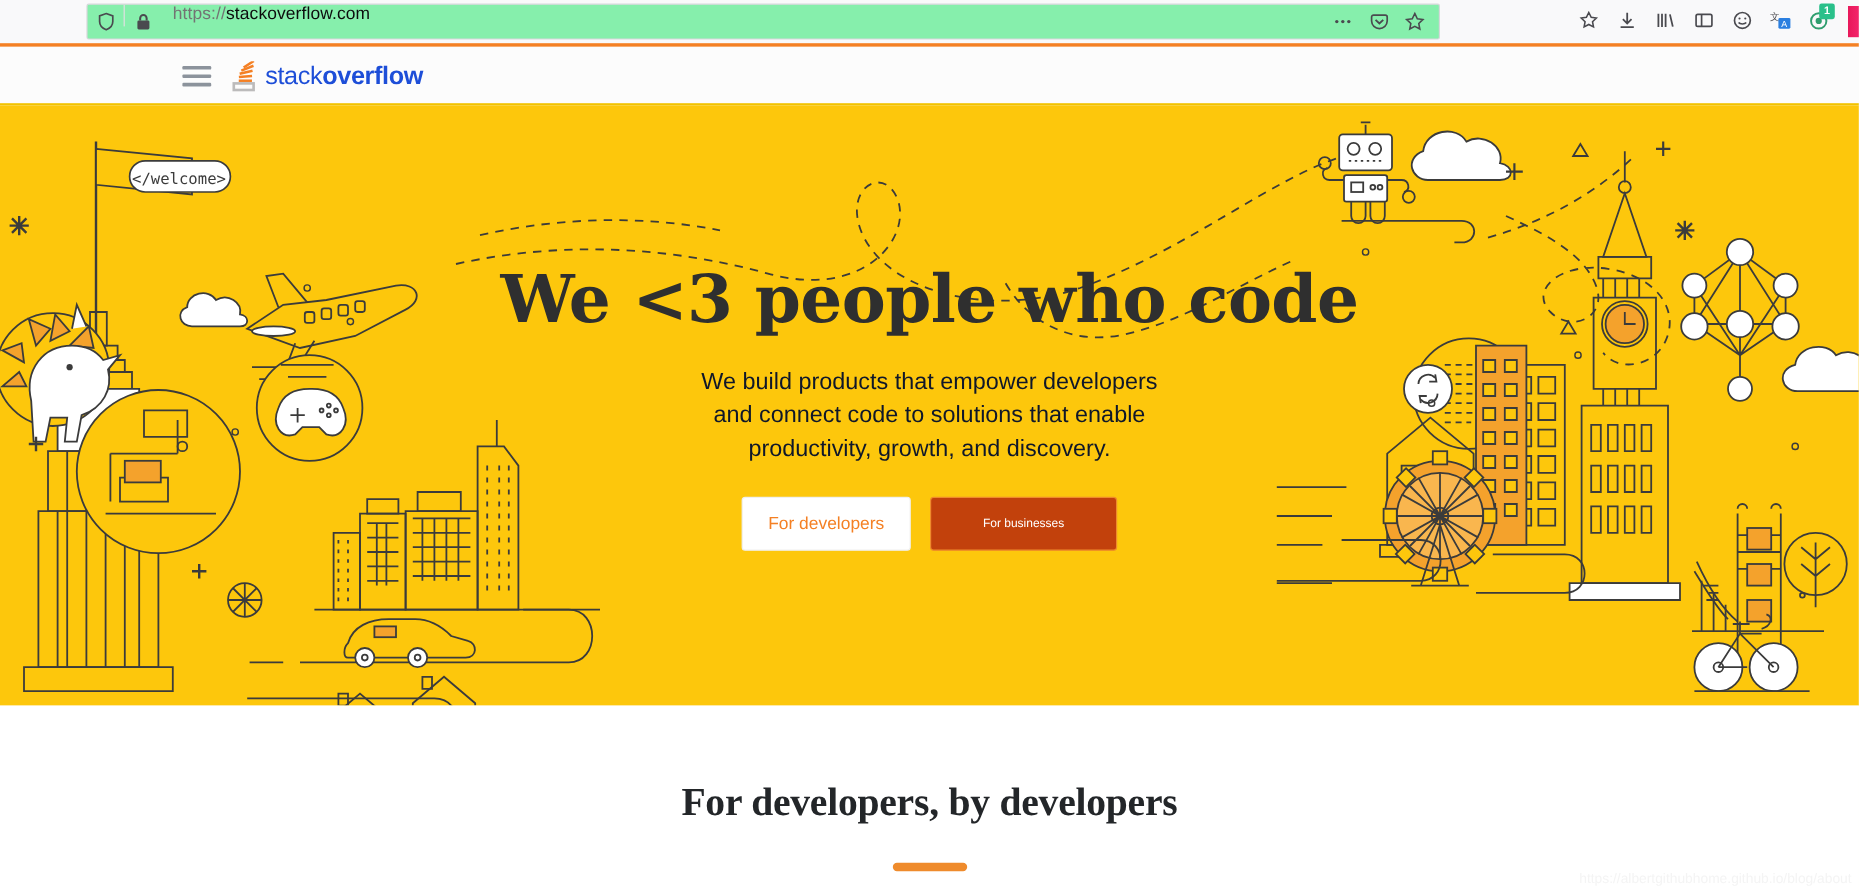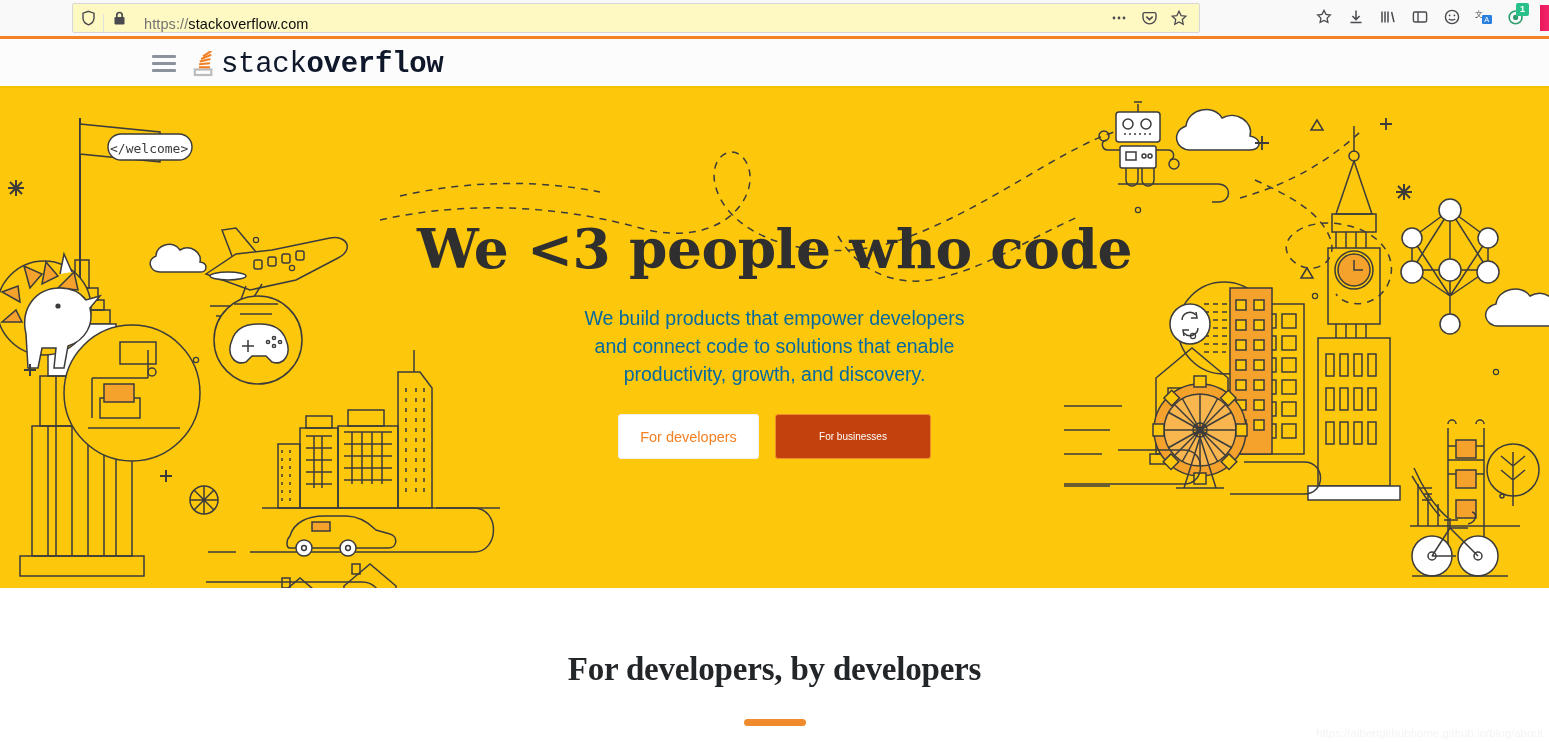--- a/index.html
+++ b/index.html
@@ -13,24 +13,24 @@
   
   .browser-chrome {
     position: absolute; top: 0; left: 0;
     width: 1549px; height: 36px;
     background: #f9f9fa;
     display: flex; align-items: center;
   }
   .urlbar {
     position: absolute; left: 72px; top: 3px;
     width: 1128px; height: 30px;
-    background: #fef9c3;
+    background: #86efac;
     border: 1px solid #d7d7db;
     border-radius: 2px;
-    display: flex; align-items: flex-end;
+    display: flex; align-items: flex-start;
   }
   .urlbar-icon {
     width: 30px; height: 28px;
     display: flex; align-items: center; justify-content: center;
     color: #6a6a6d;
   }
   .urlbar-sep {
     width: 1px; height: 18px; background: #e0e0e2;
   }
   .url-text {
@@ -89,22 +89,22 @@
     display: flex; flex-direction: column; justify-content: center; gap: 4px;
   }
   .hamburger i { display: block; height: 3px; background: #8c939c; border-radius: 1px; }
   .logo {
     position: absolute; left: 193px; top: 10px;
     display: flex; align-items: center; gap: 6px;
     height: 30px;
   }
   .logo-mark { width: 22px; height: 26px; }
   .logo-text {
-    font-size: 29px; color: #0f172a; letter-spacing: -0.3px;
-    font-family: Liberation Mono, monospace;
+    font-size: 21px; color: #1d4ed8; letter-spacing: -0.3px;
+    font-family: Liberation Sans, sans-serif;
     white-space: nowrap;
   }
   .logo-text b { font-weight: 700; }
   .logo-text span { font-weight: 400; }
   .nav-pill {
     position: absolute; left: 353px; top: 51px;
     background: #f48024; color: #ffffff;
     font-size: 14.5px;
     padding: 8px 19px;
     border-radius: 20px;
@@ -160,21 +160,21 @@
     font-family: "DejaVu Serif", "Liberation Serif", serif;
     font-weight: 700;
     font-size: 55px;
     letter-spacing: -0.5px;
     color: #2f2f2f;
     line-height: 1.05;
   }
   .hero-sub {
     margin-top: 26px;
     font-size: 19.5px;
-    color: #0369a1;
+    color: #0f172a;
     line-height: 1.45;
   }
   .hero-cta {
     position: absolute; left: 0; top: 326px; width: 1549px;
     display: flex; justify-content: center; gap: 16px; text-align: center;
   }
   .cta-dev {
     width: 141px; height: 45px;
     background: #ffffff; color: #f48024;
     border: 1px solid #f0f0f0; border-radius: 3px;

